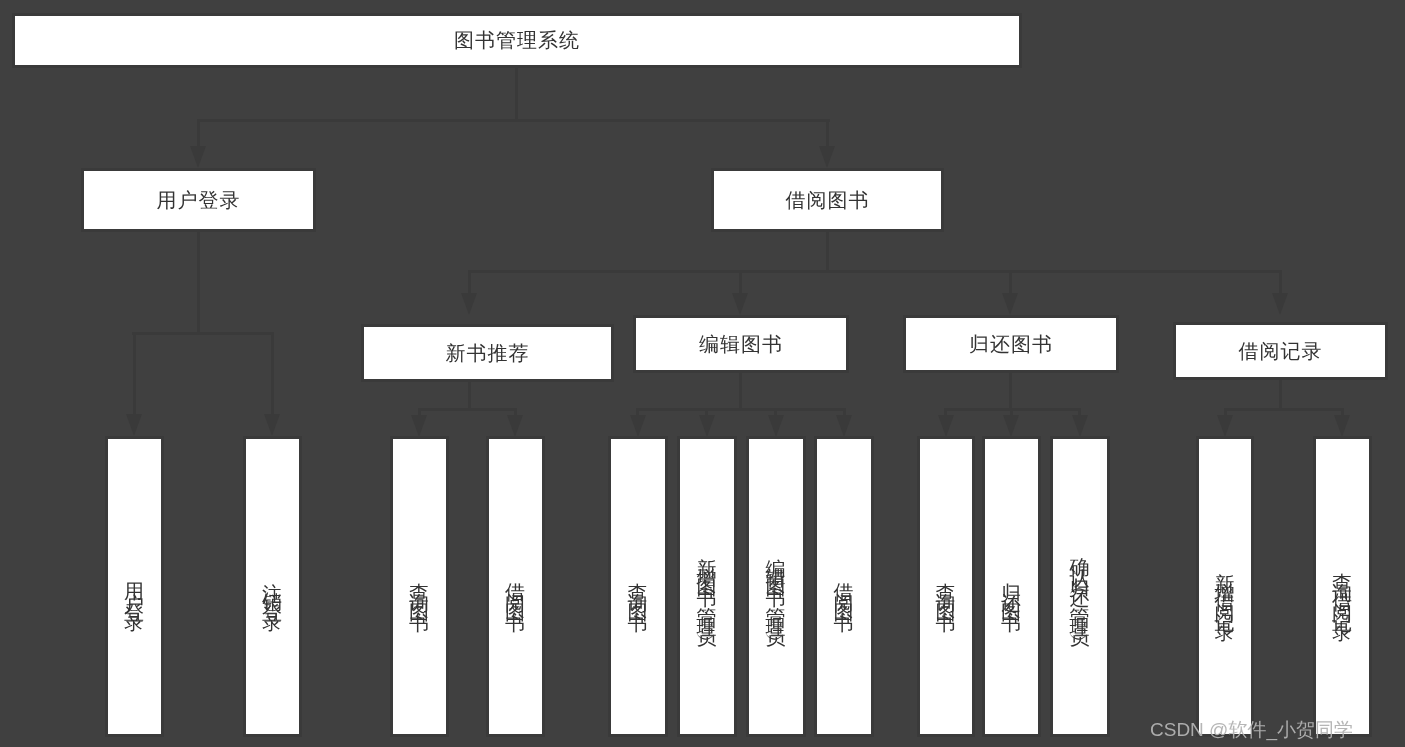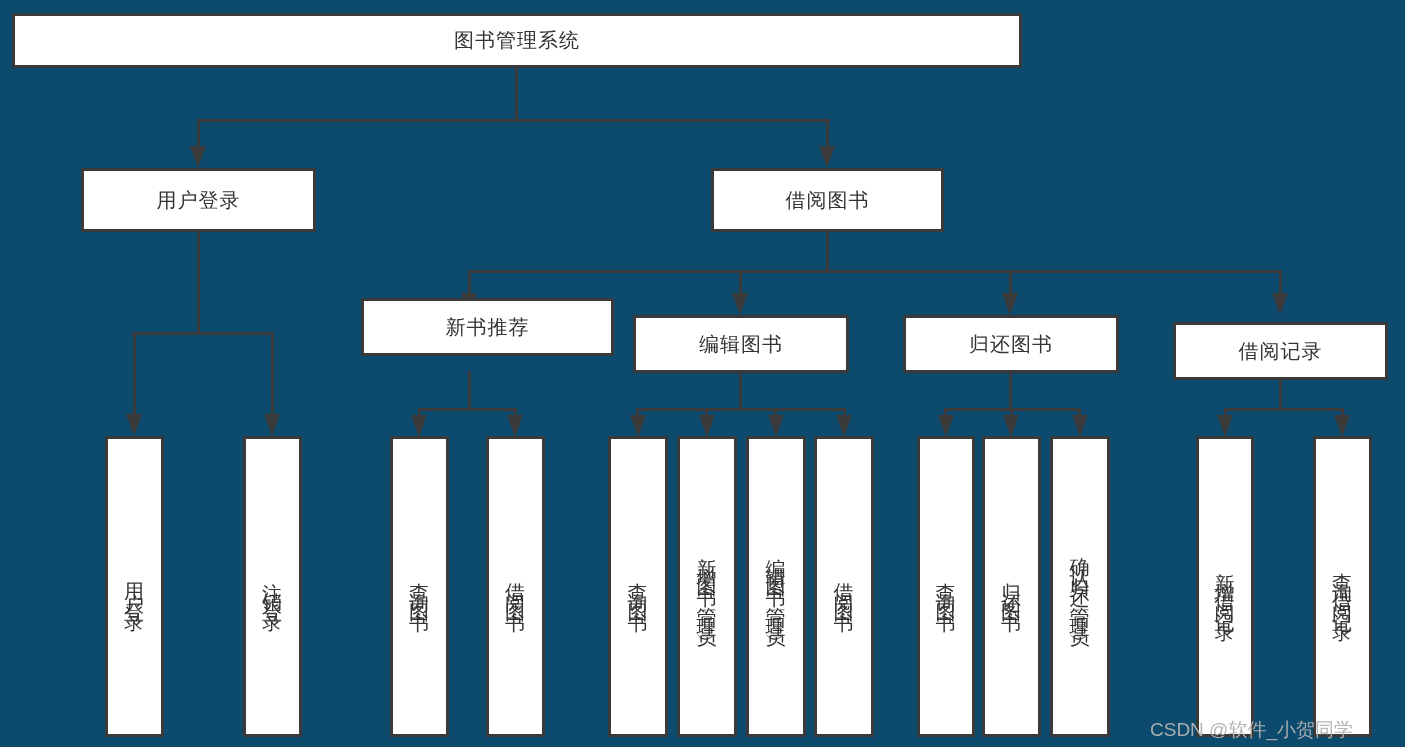--- a/index.html
+++ b/index.html
@@ -1,20 +1,20 @@
 <!DOCTYPE html>
 <html><head>
 <meta charset="utf-8">
 <style>
   html, body { margin: 0; padding: 0; background: #ffffff; }
   .canvas {
     position: relative;
     width: 1405px;
     height: 747px;
-    background: #0c4a6e;
+    background: #404040;
     font-family: "Liberation Sans", sans-serif;
     overflow: hidden;
   }
   .node {
     position: absolute;
     box-sizing: border-box;
     border: 3px solid #3a3a3a;
     background: #ffffff;
     display: flex;
     align-items: center;
@@ -128,21 +128,21 @@
   </div>
 
   <div class="node hnode" style="left:81px; top:168px; width:235px; height:64px;">
     <span>用户登录</span>
   </div>
 
   <div class="node hnode" style="left:711px; top:168px; width:233px; height:64px;">
     <span>借阅图书</span>
   </div>
 
-  <div class="node hnode" style="left:361px; top:298px; width:253px; height:58px;">
+  <div class="node hnode" style="left:361px; top:324px; width:253px; height:58px;">
     <span>新书推荐</span>
   </div>
 
   <div class="node hnode" style="left:633px; top:315px; width:216px; height:58px;">
     <span>编辑图书</span>
   </div>
 
   <div class="node hnode" style="left:903px; top:315px; width:216px; height:58px;">
     <span>归还图书</span>
   </div>

